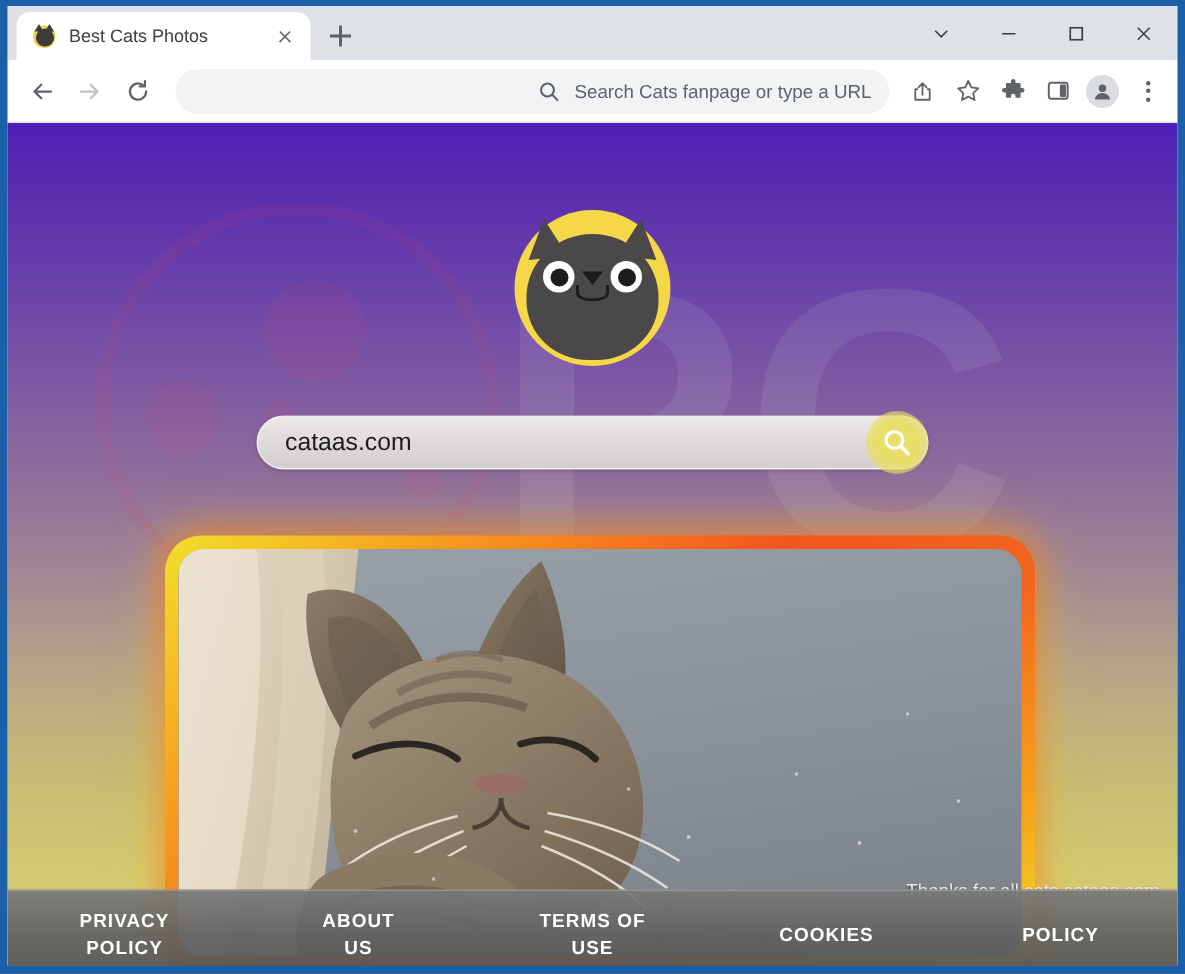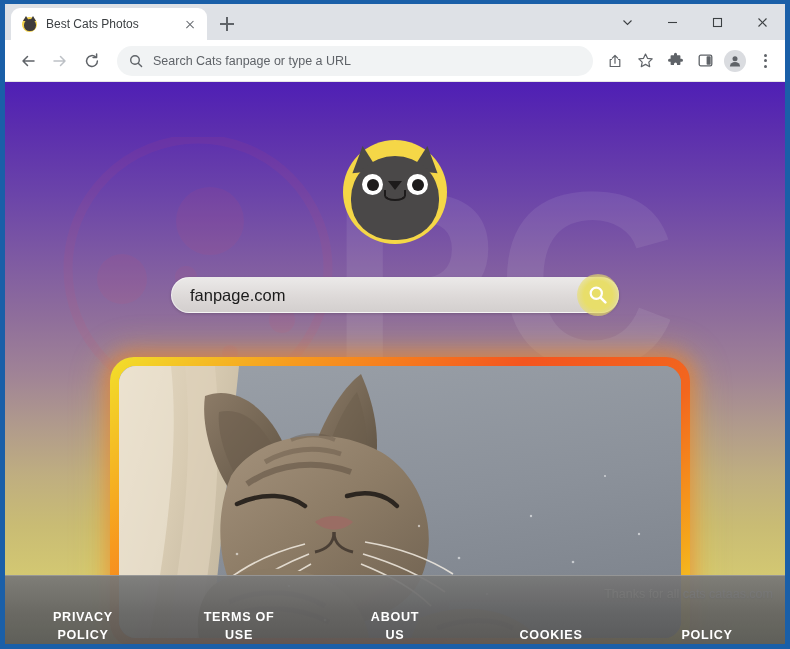--- a/index.html
+++ b/index.html
@@ -142,20 +142,21 @@
     flex: 1 1 auto;
     height: 30px;
     margin: 0 6px 0 8px;
     background: #f1f3f4;
     border-radius: 16px;
     display: flex;
     align-items: center;
     padding: 0 12px;
     gap: 10px;
     min-width: 0;
+    justify-content: flex-end;
   }
   .omni-text {
     font-size: 12.5px;
     color: #5f6368;
     white-space: nowrap;
     overflow: hidden;
     text-overflow: ellipsis;
   }
   .tb-icon {
     width: 28px; height: 28px;
@@ -338,25 +339,25 @@
     font-size: 12.5px;
     color: #e9e9e9;
     white-space: nowrap;
     text-shadow: 0 1px 2px rgba(0,0,0,0.5);
   }
 
   
   #footer {
     position: absolute;
     left: 0; right: 0; bottom: 0;
-    height: 69px;
+    height: 51px;
     background: linear-gradient(180deg, rgba(120,120,120,0.93) 0%, rgba(98,98,98,0.93) 55%, rgba(86,86,86,0.93) 100%);
     border-top: 1px solid rgba(210,210,210,0.5);
     display: flex;
-    align-items: flex-end;
+    align-items: center;
   }
   .foot-item {
     flex: 1 1 0;
     text-align: center;
     font-size: 12.6px;
     font-weight: bold;
     color: #ffffff;
     letter-spacing: 0.7px;
     line-height: 1.45;
     padding-top: 8px;
@@ -500,21 +501,21 @@
           </span>
       <span class="eye r">
             <i></i>
           </span>
       <span class="nose"></span>
       <span class="mouth"></span>
     </div>
 
     <div id="searchwrap">
       <div id="searchfield" title="Search">
-        <span id="searchvalue">fanpage.com</span>
+        <span id="searchvalue">cataas.com</span>
       </div>
       <div id="searchbtn">
         <svg width="22" height="22" viewBox="0 0 22 22">
           <circle cx="9.3" cy="9.3" r="5.6" fill="none" stroke="#ffffff" stroke-width="2.2"></circle>
           <line x1="13.6" y1="13.6" x2="18.4" y2="18.4" stroke="#ffffff" stroke-width="2.6" stroke-linecap="round"></line>
         </svg>
       </div>
     </div>
 
     <div id="photocard">
@@ -598,23 +599,23 @@
           </g>
         </svg>
       </div>
     </div>
 
     <div id="attrib">Thanks for all cats cataas.com</div>
 
     <div id="footer">
       <div class="foot-item">PRIVACY
 POLICY</div>
+      <div class="foot-item">ABOUT
+US</div>
       <div class="foot-item">TERMS OF
 USE</div>
-      <div class="foot-item">ABOUT
-US</div>
       <div class="foot-item single">COOKIES</div>
       <div class="foot-item single">POLICY</div>
     </div>
 
   </div>
  </div>
 </div>
 
 </body></html>

